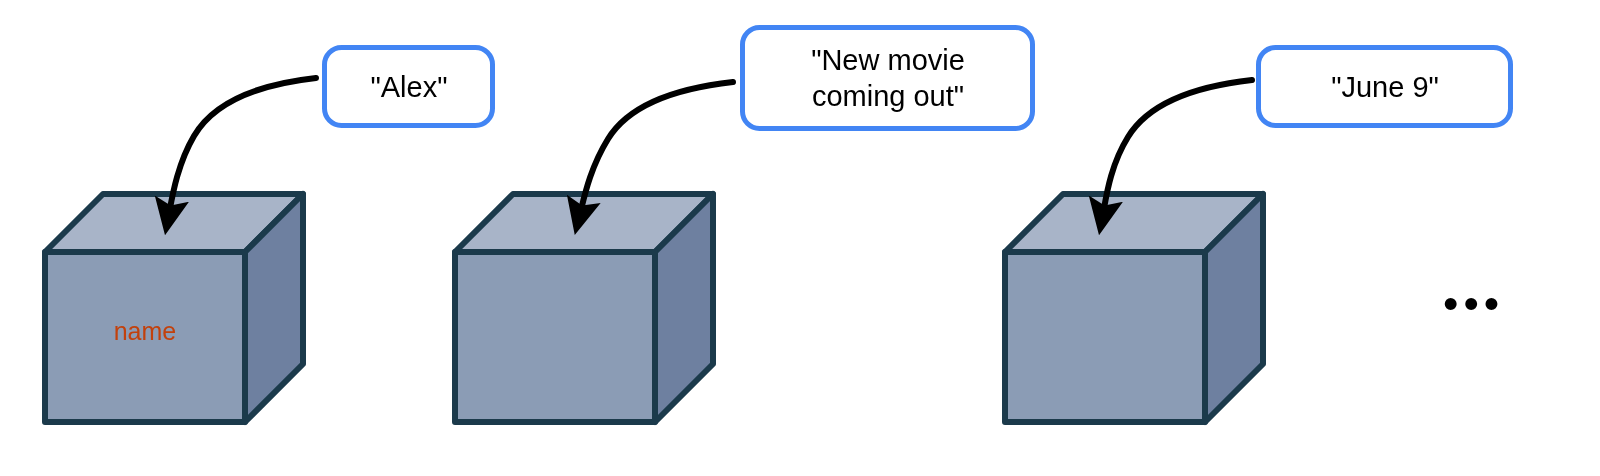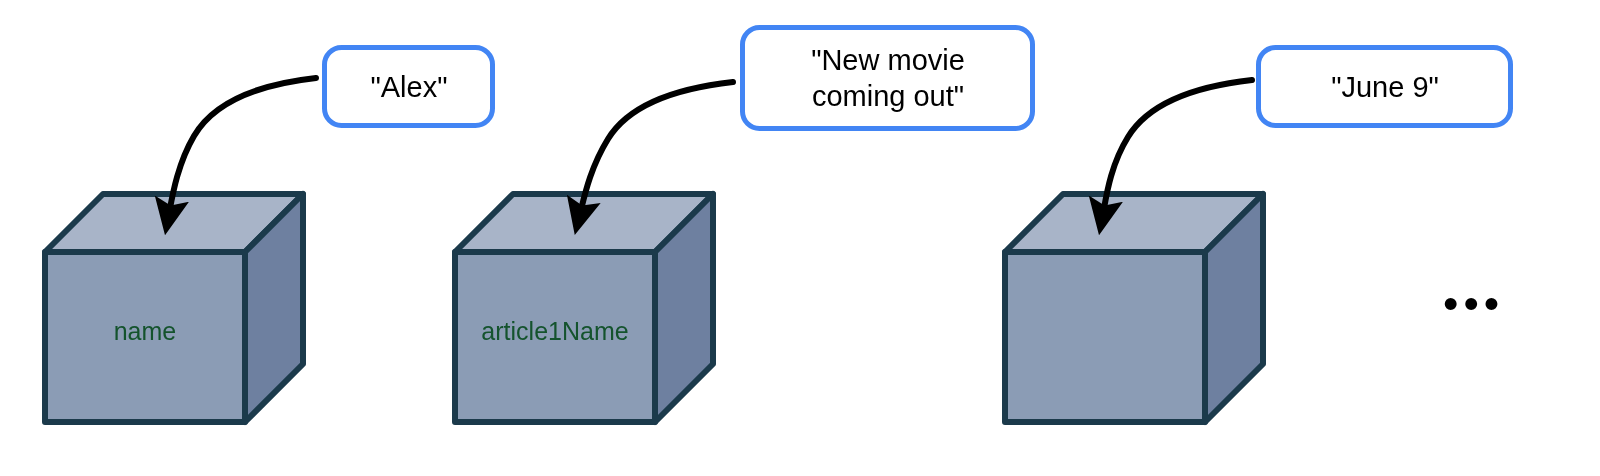--- a/index.html
+++ b/index.html
@@ -20,21 +20,21 @@
   #vector-layer {
     position: absolute;
     left: 0;
     top: 0;
     width: 1600px;
     height: 476px;
   }
   .cube-label {
     position: absolute;
     text-align: center;
-    color: #14532d;
+    color: #c2410c;
     font-family: "Liberation Sans", sans-serif;
     font-size: 25px;
     line-height: 28px;
     white-space: nowrap;
     pointer-events: none;
   }
   .bubble-text {
     position: absolute;
     text-align: center;
     color: #000000;
@@ -92,21 +92,20 @@
 
     <path d="M 316,78 C 262,84 215,100 194,136 C 177,165 172,198 169,214" fill="none" stroke="#000000" stroke-width="6" stroke-linecap="round" marker-end="url(#arrowhead)"></path>
 
     <path d="M 733,82 C 679,88 630,103 608,139 C 590,168 584,198 580,214" fill="none" stroke="#000000" stroke-width="6" stroke-linecap="round" marker-end="url(#arrowhead)"></path>
 
     <path d="M 1252,80 C 1198,86 1150,101 1128,137 C 1110,166 1106,198 1103,214" fill="none" stroke="#000000" stroke-width="6" stroke-linecap="round" marker-end="url(#arrowhead)"></path>
   </svg>
 
   <div class="cube-label" style="left:45px; top:317px; width:200px;">name</div>
 
-  <div class="cube-label" style="left:455px; top:317px; width:200px;">article1Name</div>
 
 
   <div class="bubble-text" style="left:324px; top:69px; width:170px;">"Alex"</div>
 
   <div class="bubble-text" style="left:742px; top:42px; width:292px;">"New movie
 coming out"</div>
 
   <div class="bubble-text" style="left:1258px; top:69px; width:254px;">"June 9"</div>
 
   <div class="ellipsis-dots" style="left:1443px; top:282px;">•••</div>

